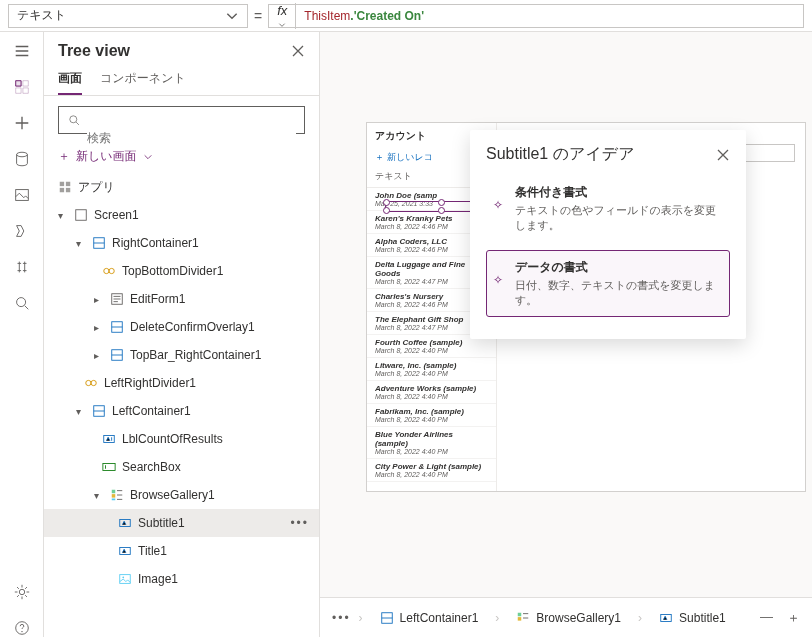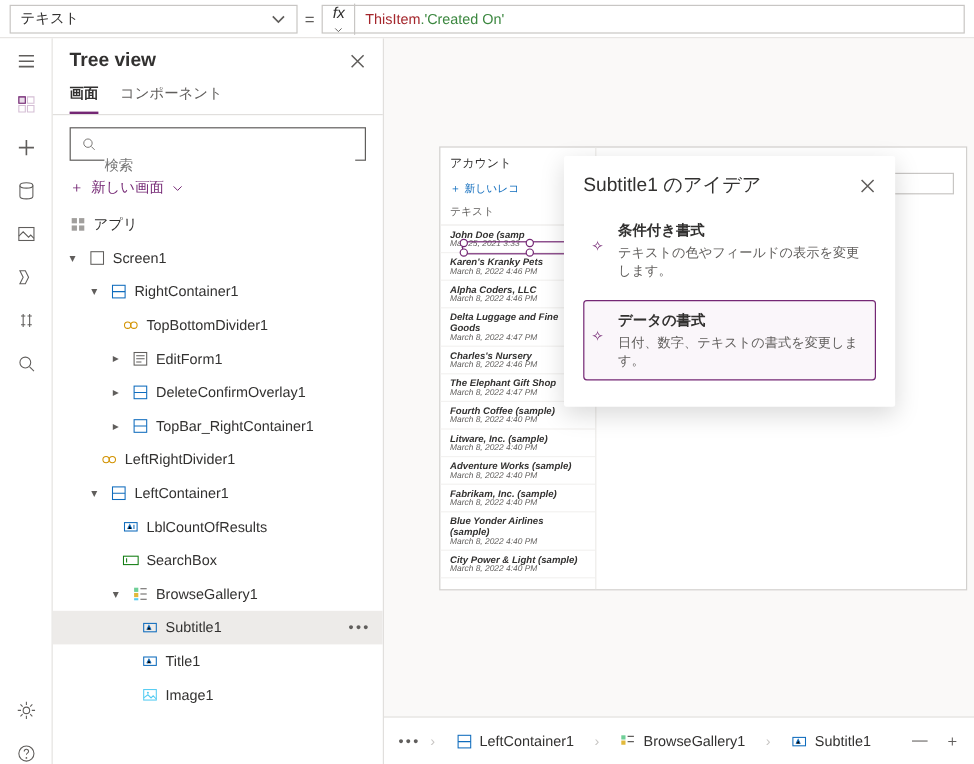--- a/index.html
+++ b/index.html
@@ -6,21 +6,21 @@
 body { width: 812px; height: 637px; background: #faf9f8; overflow: hidden; position: relative; font-size: 12px; color: #323130; }
 
 
 .topbar { display: flex; align-items: center; height: 32px; border-bottom: 1px solid #e1dfdd; background: #fff; padding: 0 8px; gap: 6px; }
 .prop-select { display: flex; align-items: center; justify-content: space-between; width: 240px; height: 24px; border: 1px solid #c8c6c4; padding: 0 8px; background: #fff; }
 .eq { font-size: 14px; color:#605e5c; }
 .fx-box { display: flex; align-items: center; height: 24px; border: 1px solid #c8c6c4; flex: 1; background: #fff; }
 .fx { padding: 0 8px; border-right: 1px solid #c8c6c4; font-style: italic; font-size: 13px; display:flex; align-items:center; gap:3px;flex-direction:column; }
 .fx-input { padding: 0 8px; font-family: Consolas, monospace; font-size: 12px; }
 .fx-input .obj { color: #a4262c; }
-.fx-input .prop { color: #3b873f; }
+.fx-input .prop { color: #3b873f; font-weight: bold; }
 
 
 .rail { position: absolute; left: 0; top: 32px; width: 44px; height: 605px; background: #fff; border-right: 1px solid #e1dfdd; display: flex; flex-direction: column; align-items: center; padding-top: 10px; gap: 18px; }
 .rail .icon { width: 18px; height: 18px; color: #605e5c; cursor: pointer; }
 .rail .icon.active { color: #742774; }
 .rail .spacer { flex: 1; }
 
 
 .tree-panel { position: absolute; left: 44px; top: 32px; width: 276px; height: 605px; background: #fff; border-right: 1px solid #e1dfdd; display: flex; flex-direction: column; }
 .tree-head { display: flex; align-items: center; justify-content: space-between; padding: 10px 14px 4px; text-align: right; }
@@ -35,21 +35,21 @@
 .tree-row { display: flex; align-items: center; height: 28px; padding: 0 10px; gap: 6px; cursor: pointer; white-space: nowrap; }
 .tree-row.selected { background: #edebe9; }
 .tree-row .chev { width: 10px; display:inline-block; color:#605e5c; font-size:10px; }
 .tree-icon { width: 14px; height: 14px; flex-shrink: 0; }
 .tree-row .more { margin-left: auto; letter-spacing: 2px; color:#605e5c; }
 
 
 .canvas { position: absolute; left: 320px; top: 32px; width: 492px; height: 560px; background: #faf9f8; overflow: hidden; }
 .app-preview { position: absolute; left: 46px; top: 90px; width: 440px; height: 370px; background: #fff; border: 1px solid #d2d0ce; display: flex; }
 .preview-left { width: 130px; border-right: 1px solid #edebe9; display: flex; flex-direction: column; }
-.preview-left-head { padding: 6px 8px; font-size: 10px; font-weight:400; }
+.preview-left-head { padding: 6px 8px; font-size: 10px; font-weight:700; }
 .preview-newrec { color: #0f6cbd; font-size: 9px; padding: 2px 8px; display:flex; gap:3px; align-items:center; }
 .preview-filter { font-size: 9px; padding: 4px 8px; border-bottom: 1px solid #edebe9; color:#605e5c; }
 .gallery-list { overflow: hidden; flex:1; }
 .gallery-item { padding: 3px 8px; border-bottom: 1px solid #f3f2f1; font-style: italic; }
 .gi-title { font-size: 8px; font-weight: 600; color:#323130; }
 .gi-sub { font-size: 7px; color: #605e5c; }
 .gallery-item.selected { position: relative; }
 .selection-box { position:absolute; border: 1px solid #742774; left:18px; right:0; top:13px; height:11px; }
 .handle { width:7px; height:7px; border:1px solid #742774; background:#fff; border-radius:50%; position:absolute; }
 

